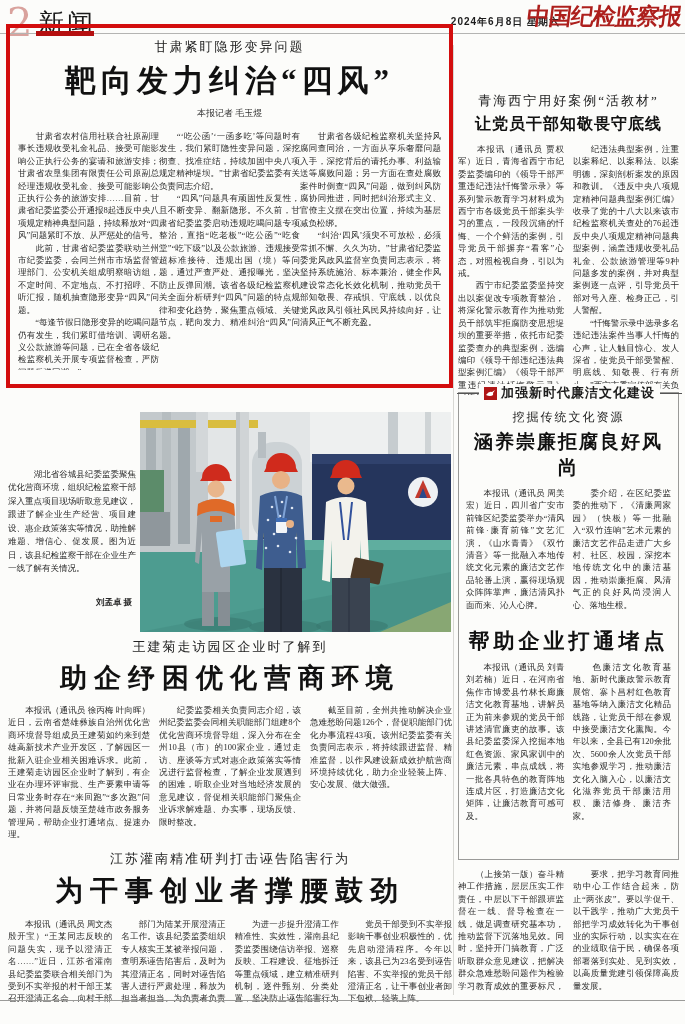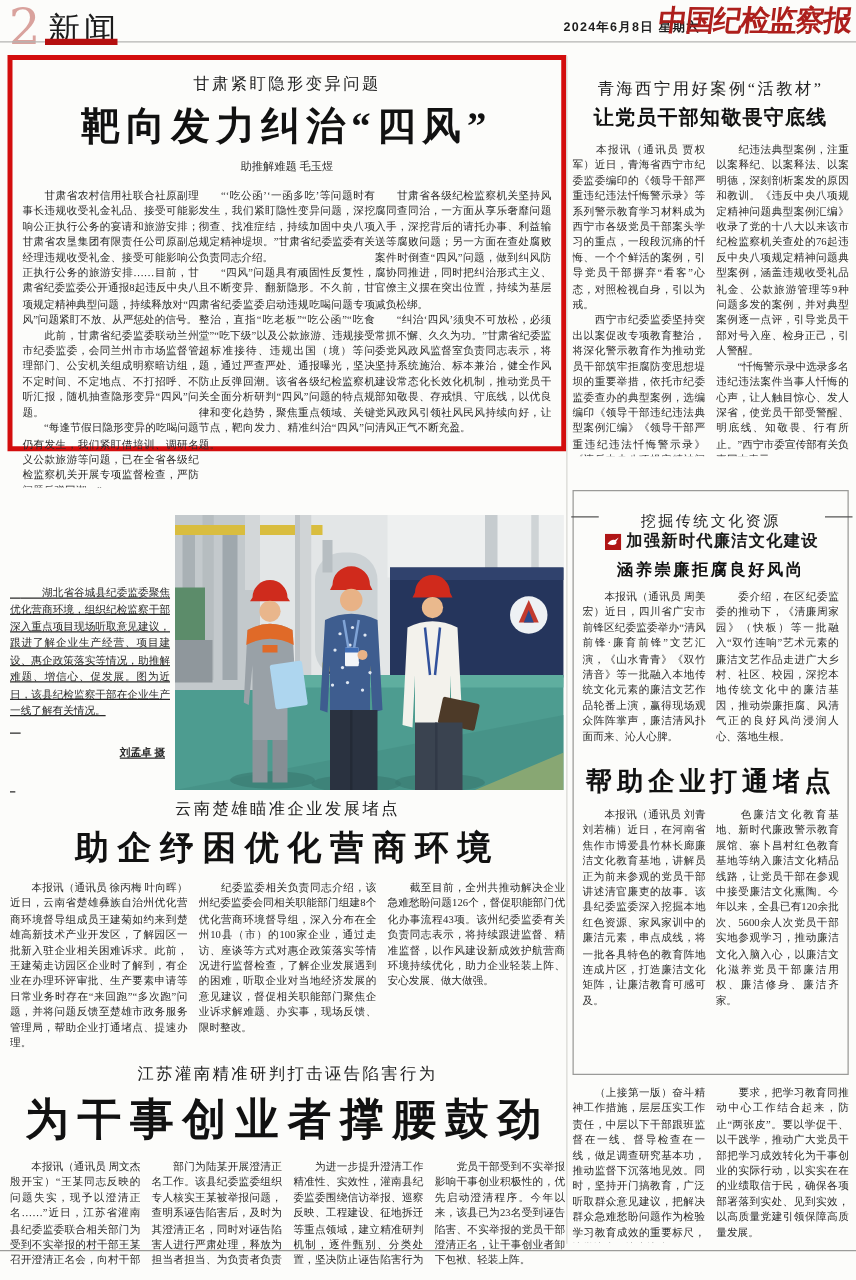--- a/index.html
+++ b/index.html
@@ -22,57 +22,57 @@
   
   .kicker { text-align:center; font-size:13px; letter-spacing:2px; color:#222; }
   .headline { text-align:center; font-weight:bold; color:#111; }
   .byline { text-align:center; font-size:9px; color:#333; margin-top:5px; }
   .cols { display:flex; }
   .body-col {
     flex:1; font-size:8.5px; line-height:12.4px; text-align:justify;
     white-space:pre-wrap; overflow:hidden; color:#2a2a2a;
   }
   
-  .main-box { position:absolute; left:6px; top:44px; width:447px; height:317px;
+  .main-box { position:absolute; left:6px; top:24px; width:447px; height:364px;
     border:4px solid #d30d0d; padding:10px 8px 6px; }
   .main-box .headline { font-size:31px; letter-spacing:5px; margin-top:4px; }
   .main-cols { margin-top:10px; height:240px; }
   
-  .qinghai { position:absolute; left:458px; top:62px; width:221px; }
+  .qinghai { position:absolute; left:458px; top:92px; width:221px; }
   .qinghai .headline { font-size:16px; letter-spacing:1px; margin-top:4px; }
   .qinghai .cols { margin-top:8px; gap:9px; height:252px; }
   
   .culture-box { position:absolute; left:458px; top:392px; width:221px; height:468px;
     border:1px solid #9a9a98; padding:16px 7px 6px; }
   .culture-banner { position:absolute; left:-2px; top:-9px; width:225px; display:flex; align-items:center; }
   .culture-banner .line { flex:1; height:1px; background:#555; }
   .culture-banner .label { display:flex; align-items:center; gap:4px; padding:0 5px; background:#fcfcfa;
-    font-size:13px; font-weight:bold; letter-spacing:1px;margin-top:40px; }
+    font-size:13px; font-weight:bold; letter-spacing:1px; }
   .dove { width:13px; height:13px; }
   .culture-art .kicker { font-size:12px; }
-  .cult-a .headline { font-size:13px; letter-spacing:2px; margin-top:21px; }
+  .cult-a .headline { font-size:19px; letter-spacing:2px; margin-top:3px; }
   .cult-a .cols { margin-top:6px; gap:8px; height:130px; }
   .cult-b { margin-top:10px; }
   .cult-b .headline { font-size:21px; letter-spacing:4px; margin-top:3px; }
   .cult-b .cols { margin-top:6px; gap:8px; height:190px; }
   
   .continued { position:absolute; left:458px; top:868px; width:221px; }
   .continued .cols { gap:9px; height:126px; }
   
   .photo-caption { position:absolute; left:8px; top:454px; width:128px;
-    font-size:8.5px; line-height:13.5px; text-align:justify; white-space:pre-wrap; color:#2a2a2a;text-decoration:underline; }
+    font-size:8.5px; line-height:13.5px; text-align:justify; white-space:pre-wrap; color:#2a2a2a; }
   .photo-credit { text-align:right; font-weight:bold; margin-top:7px; padding-right:4px; }
   .photo-frame { position:absolute; left:140px; top:412px; width:311px; height:220px; overflow:hidden; }
   
   .yunnan { position:absolute; left:8px; top:638px; width:444px; }
   .yunnan .headline { font-size:27px; letter-spacing:7px; margin-top:4px; }
   .yunnan .cols { margin-top:8px; gap:9px; height:148px; }
   
   .jiangsu { position:absolute; left:8px; top:850px; width:444px; }
-  .jiangsu .headline { font-size:35px; letter-spacing:7px; margin-top:4px; }
+  .jiangsu .headline { font-size:28px; letter-spacing:7px; margin-top:4px; }
   .jiangsu .cols { margin-top:8px; gap:9px; height:88px; }
   
   .v-divider { position:absolute; left:453px; top:45px; width:1px; height:950px; background:#d8d8d4; }
   .footer-rule { position:absolute; left:0; top:1000px; width:685px; height:1px; background:#9b9b99; }
   .footer-text { position:absolute; left:0; top:1006px; width:685px; text-align:center;
     font-size:10px; font-weight:bold; letter-spacing:1px; }
 </style>
 </head>
 <body>
 
@@ -81,21 +81,21 @@
   <div class="pagenum">2</div>
   <div class="section-title">新闻</div>
   <div class="header-rule"></div>
   <div class="section-underline"></div>
   <div class="pub-date">2024年6月8日 星期六</div>
   <div class="brand">中国纪检监察报</div>
 
   <div class="main-box">
     <div class="kicker">甘肃紧盯隐形变异问题</div>
     <div class="headline">靶向发力纠治“四风”</div>
-    <div class="byline">助推解难题 毛玉煜</div>
+    <div class="byline">本报记者 毛玉煜</div>
     <div class="cols main-cols">
       <div class="body-col">　　甘肃省农村信用社联合社原副理事长违规收受礼金礼品、接受可能影响公正执行公务的宴请和旅游安排；甘肃省农垦集团有限责任公司原副总经理违规收受礼金、接受可能影响公正执行公务的旅游安排……目前，甘肃省纪委监委公开通报8起违反中央八项规定精神典型问题，持续释放对“四风”问题紧盯不放、从严惩处的信号。
 　　此前，甘肃省纪委监委联动兰州市纪委监委，会同兰州市市场监督管理部门、公安机关组成明察暗访组，不定时间、不定地点、不打招呼、不听汇报，随机抽查隐形变异“四风”问题。
 　　“每逢节假日隐形变异的吃喝问题仍有发生，我们紧盯借培训、调研名义公款旅游等问题，已在全省各级纪检监察机关开展专项监督检查，严防问题反弹回潮。”</div>
       <div class="body-col">　　“‘吃公函’‘一函多吃’等问题时有发生，我们紧盯隐性变异问题，深挖彻查、找准症结，持续加固中央八项规定精神堤坝。”甘肃省纪委监委有关负责同志介绍。
 　　“四风”问题具有顽固性反复性，且不断变异、翻新隐形。不久前，甘肃省纪委监委启动违规吃喝问题专项整治，直指“吃老板”“吃公函”“吃食堂”“吃下级”以及公款旅游、违规接受超标准接待、违规出国（境）等问题，通过严查严处、通报曝光，坚决防止反弹回潮。该省各级纪检监察机关全面分析研判“四风”问题的特点规律和变化趋势，聚焦重点领域、关键节点，靶向发力、精准纠治“四风”问题。</div>
       <div class="body-col">　　甘肃省各级纪检监察机关坚持风腐同查同治，一方面从享乐奢靡问题入手，深挖背后的请托办事、利益输送等腐败问题；另一方面在查处腐败案件时倒查“四风”问题，做到纠风防腐协同推进，同时把纠治形式主义、官僚主义摆在突出位置，持续为基层减负松绑。
 　　“纠治‘四风’须臾不可放松，必须常抓不懈、久久为功。”甘肃省纪委监委党风政风监督室负责同志表示，将坚持系统施治、标本兼治，健全作风建设常态化长效化机制，推动党员干部知敬畏、存戒惧、守底线，以优良党风政风引领社风民风持续向好，让清风正气不断充盈。</div>
     </div>
   </div>
@@ -195,21 +195,21 @@
       <circle cx="206" cy="74" r="8.5" fill="#eab98d"></circle>
       <path d="M186 90 Q206 80 226 90 L230 168 L222 170 L220 128 L220 168 L192 168 L192 128 L190 170 L182 168 Z" fill="#f3f2ec"></path>
       <path d="M200 90 L204 128 M212 90 L208 128" stroke="#31519c" stroke-width="2" fill="none"></path>
       <rect x="212" y="148" width="30" height="22" rx="2" fill="#4d3a28" transform="rotate(12 227 159)"></rect>
       <rect x="192" y="166" width="38" height="54" fill="#3a4350"></rect>
       <path d="M209 166 L209 220" stroke="#313947" stroke-width="2"></path>
     </svg>
   </div>
 
   <div class="yunnan">
-    <div class="kicker">云南楚雄瞄准企业发展堵点</div>
+    <div class="kicker">王建菊走访园区企业时了解到</div>
     <div class="headline">助企纾困优化营商环境</div>
     <div class="cols">
       <div class="body-col">　　本报讯（通讯员 徐丙梅 叶向晖）近日，云南省楚雄彝族自治州优化营商环境督导组成员王建菊如约来到楚雄高新技术产业开发区，了解园区一批新入驻企业相关困难诉求。此前，王建菊走访园区企业时了解到，有企业在办理环评审批、生产要素申请等日常业务时存在“来回跑”“多次跑”问题，并将问题反馈至楚雄市政务服务管理局，帮助企业打通堵点、提速办理。</div>
       <div class="body-col">　　纪委监委相关负责同志介绍，该州纪委监委会同相关职能部门组建8个优化营商环境督导组，深入分布在全州10县（市）的100家企业，通过走访、座谈等方式对惠企政策落实等情况进行监督检查，了解企业发展遇到的困难，听取企业对当地经济发展的意见建议，督促相关职能部门聚焦企业诉求解难题、办实事，现场反馈、限时整改。</div>
       <div class="body-col">　　截至目前，全州共推动解决企业急难愁盼问题126个，督促职能部门优化办事流程43项。该州纪委监委有关负责同志表示，将持续跟进监督、精准监督，以作风建设新成效护航营商环境持续优化，助力企业轻装上阵、安心发展、做大做强。</div>
     </div>
   </div>
 
   <div class="jiangsu">
     <div class="kicker">江苏灌南精准研判打击诬告陷害行为</div>

